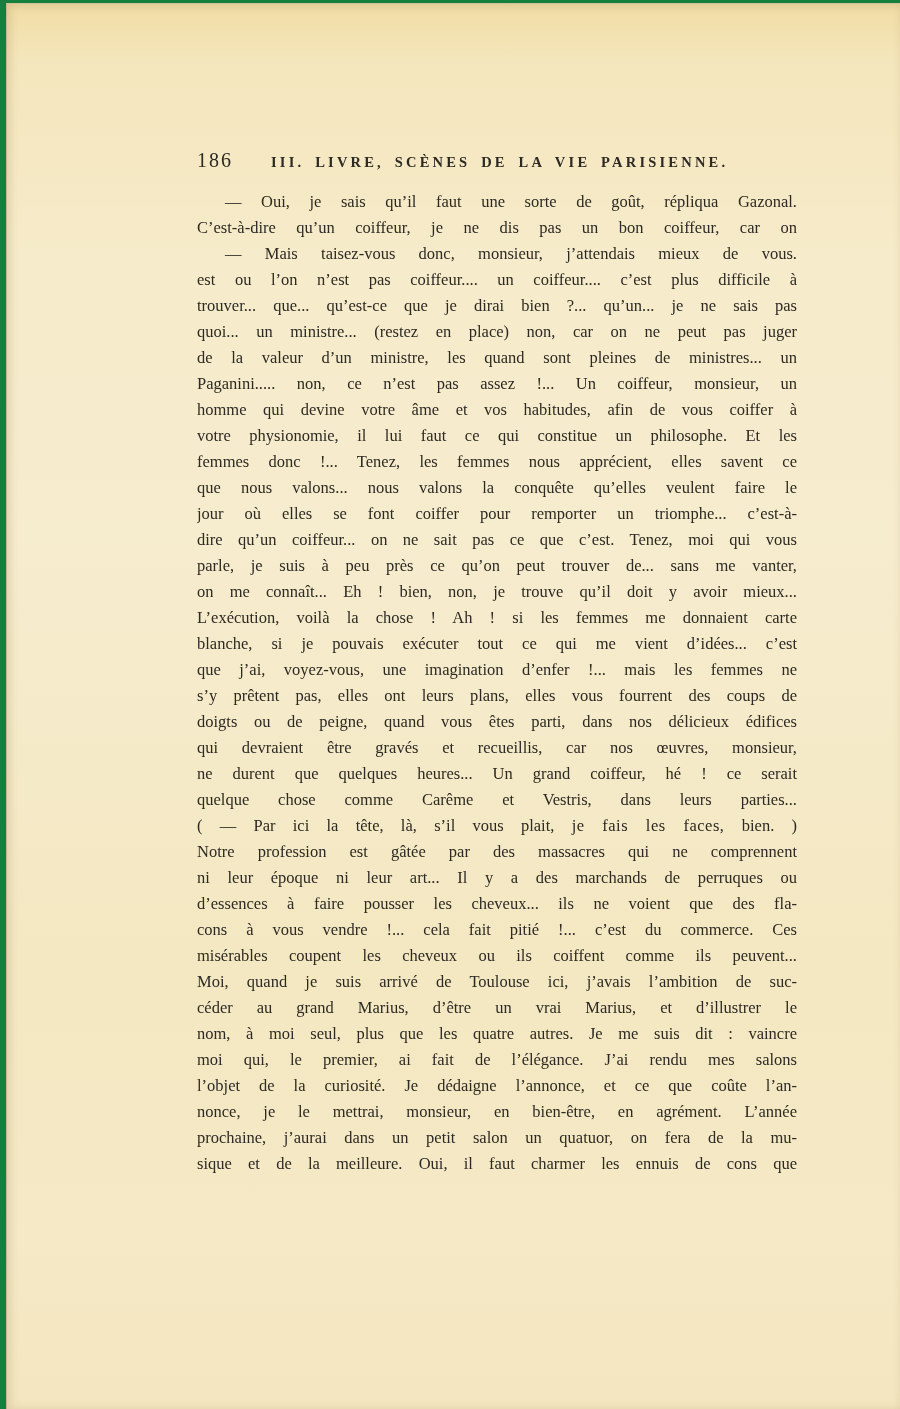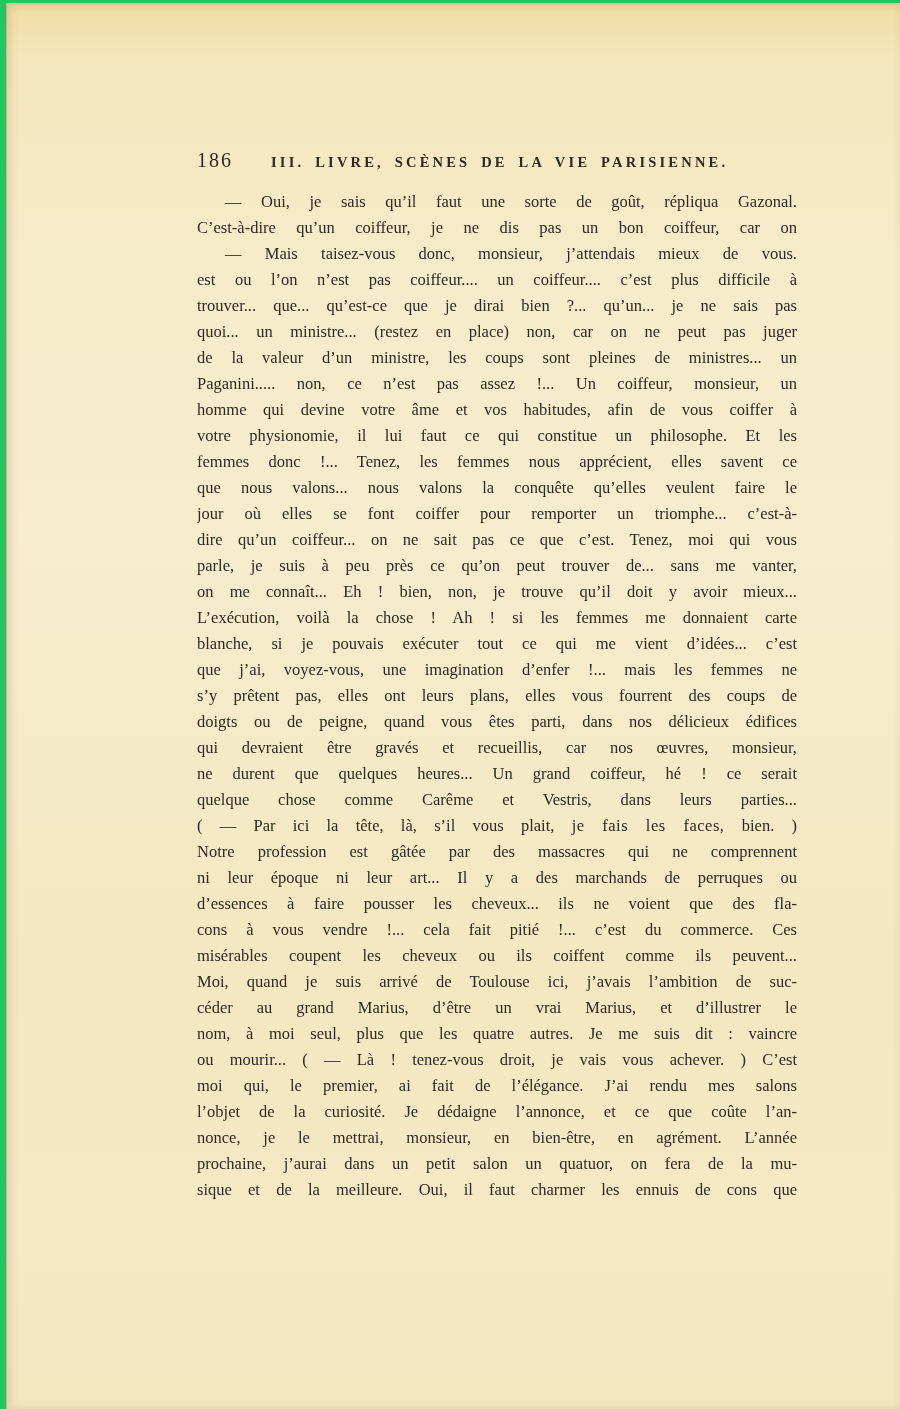--- a/index.html
+++ b/index.html
@@ -8,21 +8,21 @@
     width: 900px;
     height: 1409px;
     background: #e9e9e6;
     overflow: hidden;
     font-family: "Liberation Serif", "DejaVu Serif", serif;
   }
   .scan-frame {
     position: relative;
     width: 900px;
     height: 1409px;
-    background: #22c55e;
+    background: #15803d;
   }
   .paper {
     position: absolute;
     left: 6px;
     top: 3px;
     right: 0;
     bottom: 0;
     background:
       linear-gradient(180deg,
         #f1dda4 0%,
@@ -94,21 +94,21 @@
         <span class="page-number">186</span>
         <span class="running-title">III. LIVRE, SCÈNES DE LA VIE PARISIENNE.</span>
       </div>
       <div class="body-text">
           <div class="line indent"><span>— Oui, je sais qu’il faut une sorte de goût, répliqua Gazonal.</span></div>
           <div class="line"><span>C’est-à-dire qu’un coiffeur, je ne dis pas un bon coiffeur, car on</span></div>
           <div class="line indent"><span>— Mais taisez-vous donc, monsieur, j’attendais mieux de vous.</span></div>
           <div class="line"><span>est ou l’on n’est pas coiffeur.... un coiffeur.... c’est plus difficile à</span></div>
           <div class="line"><span>trouver... que... qu’est-ce que je dirai bien ?... qu’un... je ne sais pas</span></div>
           <div class="line"><span>quoi... un ministre... (restez en place) non, car on ne peut pas juger</span></div>
-          <div class="line"><span>de la valeur d’un ministre, les coups sont pleines de ministres... un</span></div>
+          <div class="line"><span>de la valeur d’un ministre, les quand sont pleines de ministres... un</span></div>
           <div class="line"><span>Paganini..... non, ce n’est pas assez !... Un coiffeur, monsieur, un</span></div>
           <div class="line"><span>homme qui devine votre âme et vos habitudes, afin de vous coiffer à</span></div>
           <div class="line"><span>votre physionomie, il lui faut ce qui constitue un philosophe. Et les</span></div>
           <div class="line"><span>femmes donc !... Tenez, les femmes nous apprécient, elles savent ce</span></div>
           <div class="line"><span>que nous valons... nous valons la conquête qu’elles veulent faire le</span></div>
           <div class="line"><span>jour où elles se font coiffer pour remporter un triomphe... c’est-à-</span></div>
           <div class="line"><span>dire qu’un coiffeur... on ne sait pas ce que c’est. Tenez, moi qui vous</span></div>
           <div class="line"><span>parle, je suis à peu près ce qu’on peut trouver de... sans me vanter,</span></div>
           <div class="line"><span>on me connaît... Eh ! bien, non, je trouve qu’il doit y avoir mieux...</span></div>
           <div class="line"><span>L’exécution, voilà la chose ! Ah ! si les femmes me donnaient carte</span></div>
@@ -121,21 +121,20 @@
           <div class="line"><span>quelque chose comme Carême et Vestris, dans leurs parties...</span></div>
           <div class="line"><span>( — Par ici la tête, là, s’il vous plait, </span><span class="italic">je fais les faces,</span><span> bien. )</span></div>
           <div class="line"><span>Notre profession est gâtée par des massacres qui ne comprennent</span></div>
           <div class="line"><span>ni leur époque ni leur art... Il y a des marchands de perruques ou</span></div>
           <div class="line"><span>d’essences à faire pousser les cheveux... ils ne voient que des fla-</span></div>
           <div class="line"><span>cons à vous vendre !... cela fait pitié !... c’est du commerce. Ces</span></div>
           <div class="line"><span>misérables coupent les cheveux ou ils coiffent comme ils peuvent...</span></div>
           <div class="line"><span>Moi, quand je suis arrivé de Toulouse ici, j’avais l’ambition de suc-</span></div>
           <div class="line"><span>céder au grand Marius, d’être un vrai Marius, et d’illustrer le</span></div>
           <div class="line"><span>nom, à moi seul, plus que les quatre autres. Je me suis dit : vaincre</span></div>
-          <div class="line"><span>ou mourir... ( — Là ! tenez-vous droit, je vais vous achever. ) C’est</span></div>
           <div class="line"><span>moi qui, le premier, ai fait de l’élégance. J’ai rendu mes salons</span></div>
           <div class="line"><span>l’objet de la curiosité. Je dédaigne l’annonce, et ce que coûte l’an-</span></div>
           <div class="line"><span>nonce, je le mettrai, monsieur, en bien-être, en agrément. L’année</span></div>
           <div class="line"><span>prochaine, j’aurai dans un petit salon un quatuor, on fera de la mu-</span></div>
           <div class="line"><span>sique et de la meilleure. Oui, il faut charmer les ennuis de cons que</span></div>
         </div>
     </div>
   </div>
 </div>
 

